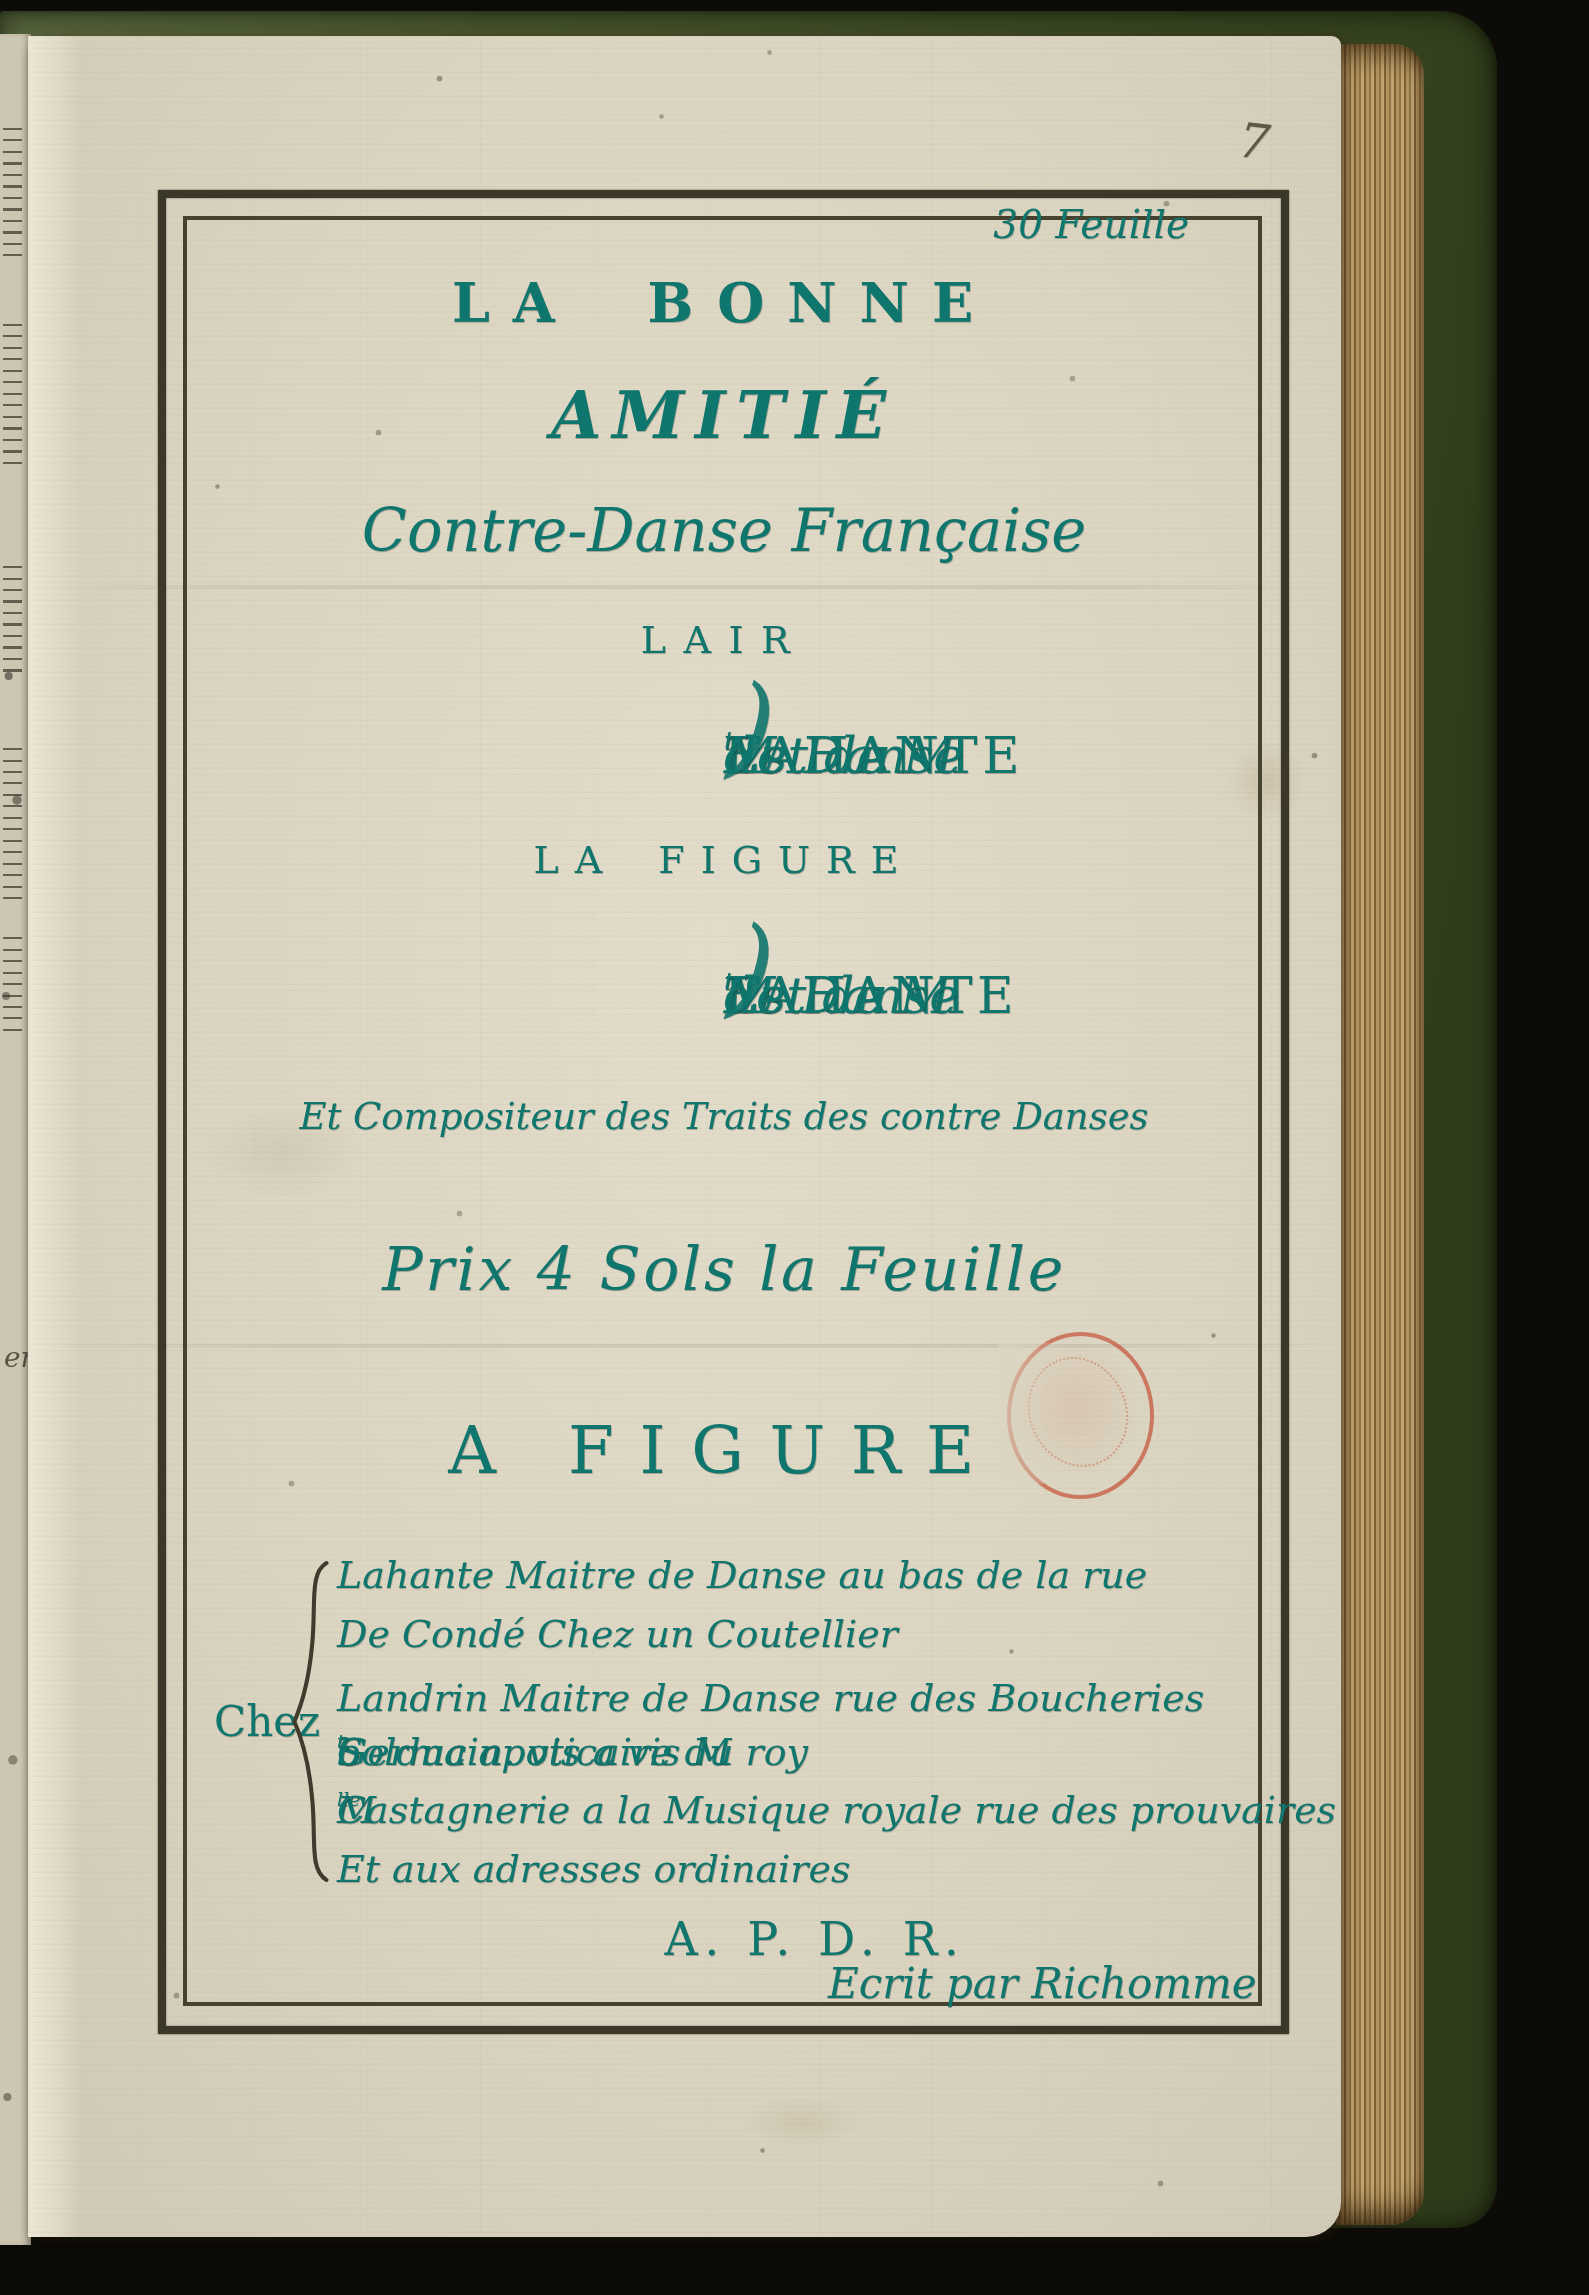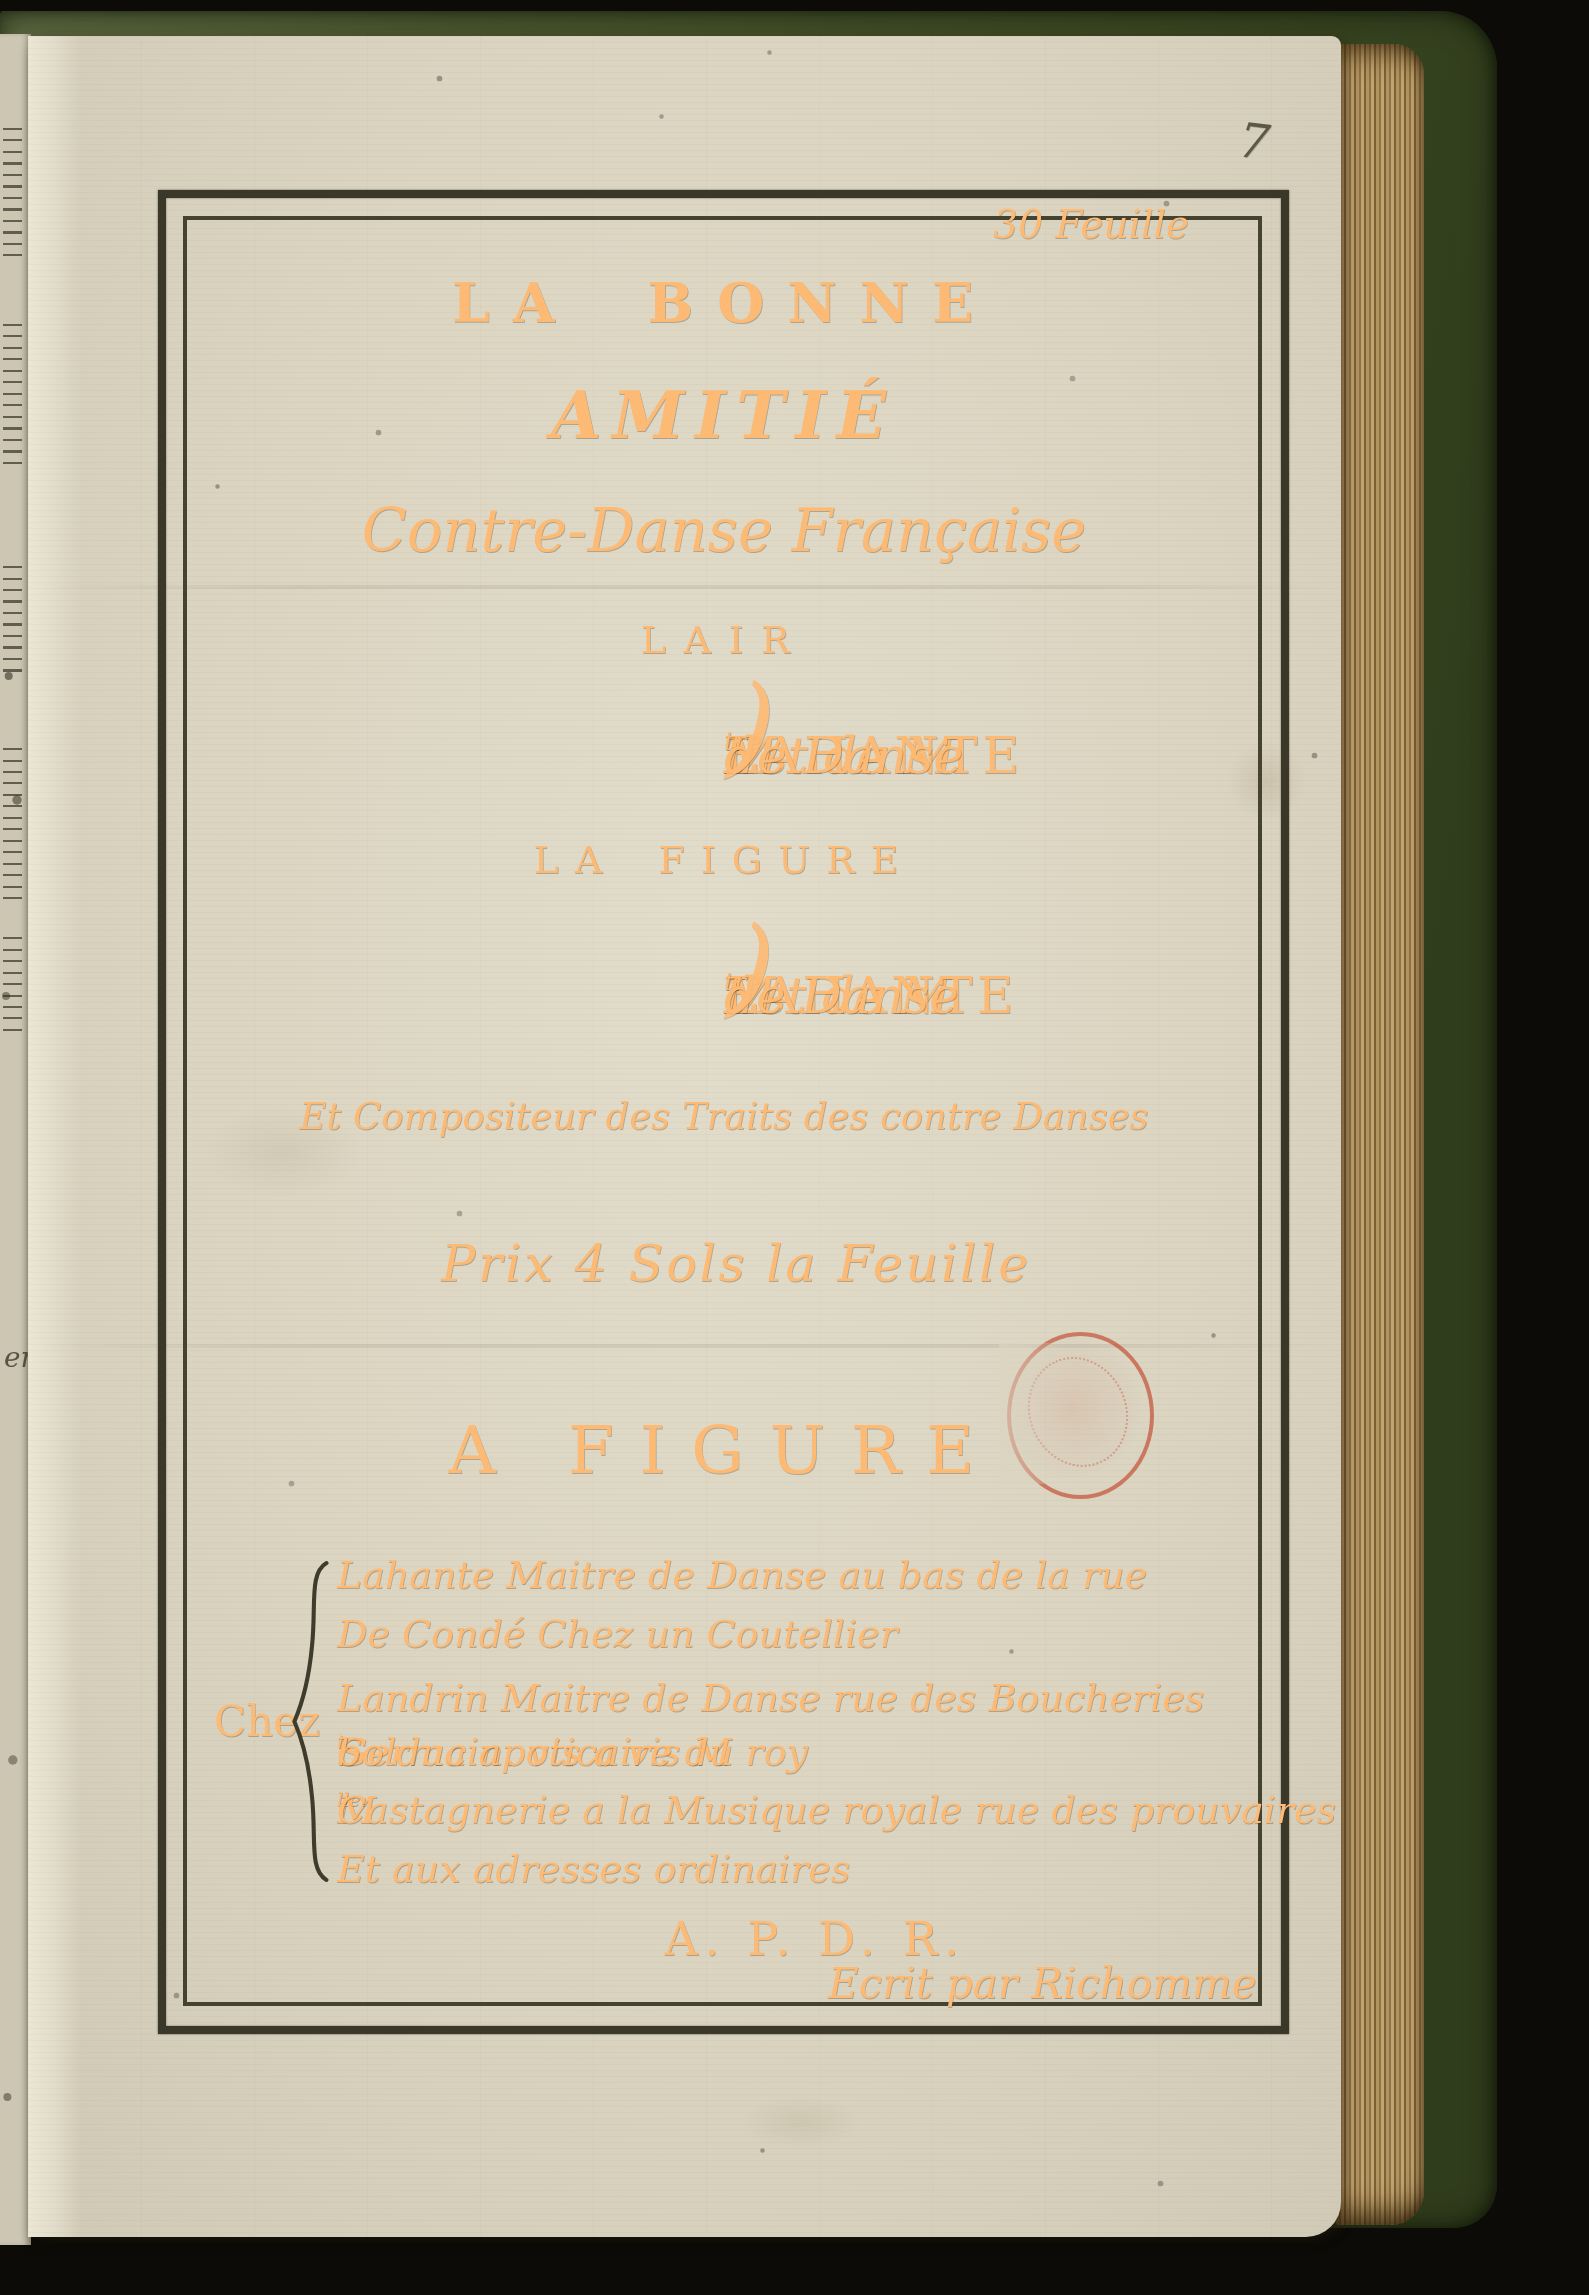--- a/index.html
+++ b/index.html
@@ -51,34 +51,34 @@
       1010px 1650px 0 0.7px rgba(75,66,50,.4),175px 1994px 0 1.3px rgba(75,66,50,.4),
       761px 2149px 0 0.7px rgba(75,66,50,.45),1159px 2182px 0 1.3px rgba(75,66,50,.4),
       660px 115px 0 0.7px rgba(75,66,50,.4),1071px 377px 0 1.3px rgba(75,66,50,.35);}
 
   
   .frame-outer{left:158px;top:190px;width:1115px;height:1828px;border:8.8px solid #3b382a;
     box-shadow:0 0 2px rgba(59,56,42,.7), inset 0 0 2px rgba(59,56,42,.7);}
   .frame-inner{left:183px;top:216px;width:1071px;height:1782px;border:4.7px solid #454230;}
 
   
-  .txt{white-space:nowrap;color:#fdba74;text-shadow:0.7px 0.7px 0 rgba(40,35,25,.28);}
+  .txt{white-space:nowrap;color:#0f766e;text-shadow:0.7px 0.7px 0 rgba(40,35,25,.28);}
   .ctr{left:158px;width:1132px;text-align:center;}
   .folio{left:1239px;top:113px;font-size:48px;font-style:italic;color:#514b39;transform:rotate(7deg);opacity:.9;}
   .sheet{left:158px;width:1031px;text-align:right;top:202px;font-size:39px;font-style:italic;}
   .t1{top:271px;font-size:54px;letter-spacing:23px;word-spacing:28px;font-weight:bold;margin:0;}
   .t2{top:377px;font-size:65px;font-style:italic;letter-spacing:10.8px;font-weight:bold;margin:0;}
   .t3{top:496px;font-size:59px;font-style:italic;}
   .h-air{top:618px;font-size:38px;letter-spacing:17.5px;}
   .credit{font-style:italic;}
   .c1{top:726px;font-size:51px;}
   .h-fig{top:838px;font-size:38px;letter-spacing:16px;word-spacing:12px;}
   .c2{top:967px;font-size:50px;}
   .compo{top:1095px;font-size:37px;font-style:italic;}
-  .prix{top:1234px;font-size:51px;font-style:italic;letter-spacing:2.7px;margin-left:12px;}
+  .prix{top:1234px;font-size:60px;font-style:italic;letter-spacing:2.7px;}
   .paris{top:1412px;font-size:66px;letter-spacing:25.6px;}
   .caps{font-style:normal;letter-spacing:.09em;}
   .sup{font-size:.5em;vertical-align:.55em;}
   .flo{display:inline-block;font-size:2.2em;line-height:0;vertical-align:-.22em;margin-left:.06em;transform:rotate(6deg);opacity:.9;}
 
   .stamp{left:1007px;top:1332px;width:139px;height:159px;border:4.7px solid rgba(194,59,31,.6);border-radius:50%;
     background:radial-gradient(circle at 42% 45%, rgba(194,60,28,.10), transparent 62%);}
   .stamp::before{content:"";position:absolute;left:17.5px;top:20px;width:94px;height:108px;
     border:2px dotted rgba(194,59,31,.35);border-radius:50%;transform:rotate(-24deg);}
   .stamp::after{content:"";position:absolute;left:-12px;top:6.7px;width:74px;height:141px;

